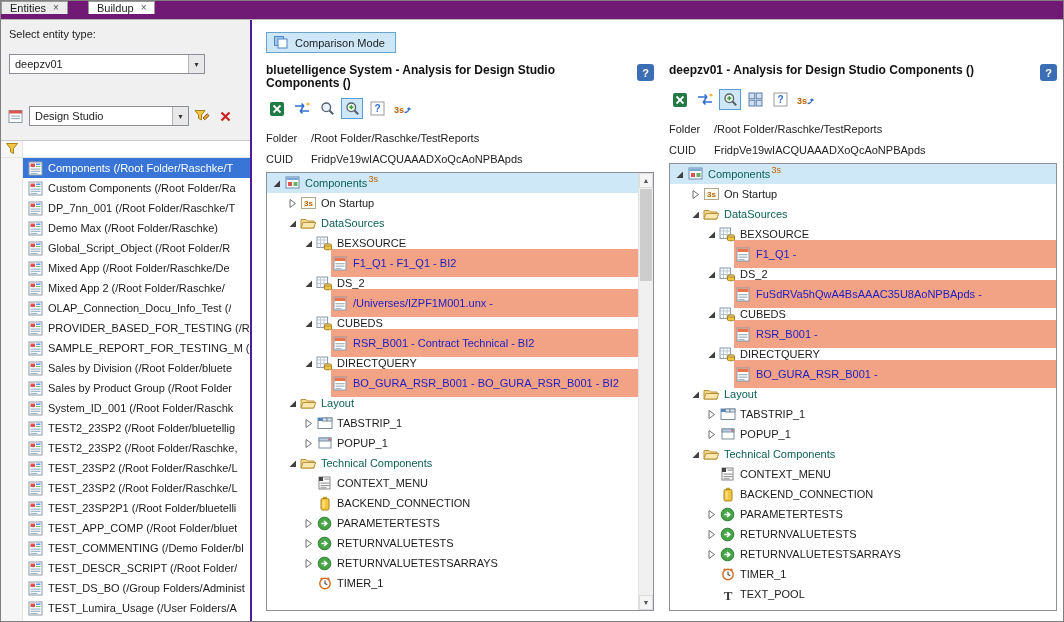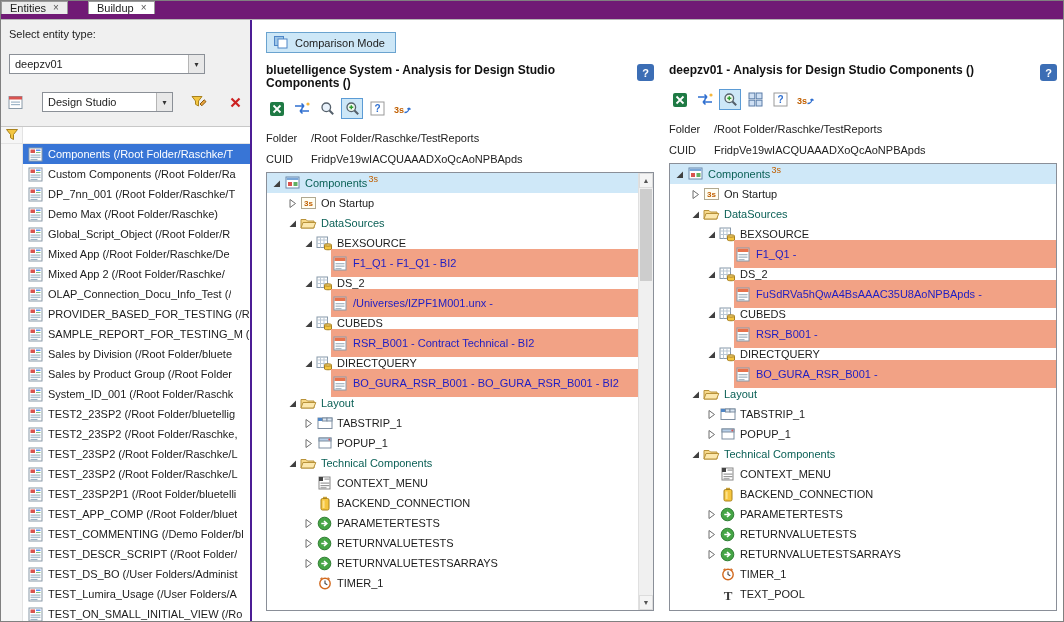--- a/index.html
+++ b/index.html
@@ -12,22 +12,22 @@
   .tab { display:flex; align-items:center; gap:7px; padding:0 8px; border:1px solid #9a9a9a; border-bottom:none; background:#ececec; cursor:default; }
   .tab.active { background:#fff; }
   .tab .x { color:#555; font-size:10px; line-height:1; }
 
   
   .sidebar { position:absolute; left:0; top:19px; width:251px; bottom:0; background:#f0f0f0; border-right:2px solid #4c1d95; display:flex; flex-direction:column; }
   .select-label { margin:8px 8px 0; }
   .dd { height:20px; background:#fff; border:1px solid #8b9097; display:flex; align-items:center; }
   .dd .val { flex:1; padding:0 5px; white-space:nowrap; overflow:hidden; }
   .dd .arrow { width:16px; height:100%; background:#e8e8e8; border-left:1px solid #b5b5b5; display:flex; align-items:center; justify-content:center; font-size:8px; color:#333; flex:none; }
-  .dd1 { margin:14px 8px 2px; width:196px; }
-  .row2 { display:flex; align-items:flex-end; margin:16px 5px 0 5px; gap:16px; }
+  .dd1 { margin:14px 8px 16px; width:196px; }
+  .row2 { display:flex; align-items:flex-end; margin:16px 5px 0 5px; gap:3px; }
   .row2 .dd { width:160px; }
   .iconbtn { width:20px; height:20px; display:flex; align-items:center; justify-content:center; flex:none; }
   .filter-row { margin-top:14px; height:18px; background:#fff; border-top:1px solid #c8c8c8; border-bottom:1px solid #e4e4e4; display:flex; align-items:center; }
   .filter-gutter { width:22px; height:100%; background:#f6f6f6; border-right:1px solid #e3e3e3; display:flex; align-items:center; justify-content:center; flex:none; }
   .entity-list { flex:1; background:#fff; overflow:hidden; }
   .erow { display:flex; align-items:stretch; height:20px; }
   .erow .gutter { width:22px; background:#f6f6f6; border-right:1px solid #e3e3e3; flex:none; }
   .erow .content { flex:1; display:flex; align-items:center; padding-left:5px; min-width:0; }
   .erow .icon { flex:none; margin-right:5px; display:inline-flex; }
   .erow .elabel { white-space:nowrap; overflow:hidden; }
@@ -488,21 +488,21 @@
               <svg width="15" height="15">
                 <rect x="1" y="1" width="13" height="13" fill="#fff" stroke="#8a9aa8"></rect>
                 <rect x="2.5" y="2.5" width="4.5" height="3.5" fill="#d9534f"></rect>
                 <rect x="8" y="2.5" width="4.5" height="1.5" fill="#5b8ff0"></rect>
                 <rect x="8" y="5" width="4.5" height="1" fill="#7ec17e"></rect>
                 <rect x="2.5" y="7.5" width="10" height="1.2" fill="#9fb6c8"></rect>
                 <rect x="2.5" y="9.7" width="10" height="1.2" fill="#9fb6c8"></rect>
                 <rect x="2.5" y="11.9" width="7" height="1.2" fill="#9fb6c8"></rect>
               </svg>
             </span>
-            <span class="elabel">TEST_DS_BO (/User Folders/Administ</span>
+            <span class="elabel">TEST_DS_BO (/Group Folders/Administ</span>
           </span>
         </div>
         <div class="erow">
           <span class="gutter"></span>
           <span class="content">
             <span class="icon">
               <svg width="15" height="15">
                 <rect x="1" y="1" width="13" height="13" fill="#fff" stroke="#8a9aa8"></rect>
                 <rect x="2.5" y="2.5" width="4.5" height="3.5" fill="#d9534f"></rect>
                 <rect x="8" y="2.5" width="4.5" height="1.5" fill="#5b8ff0"></rect>

